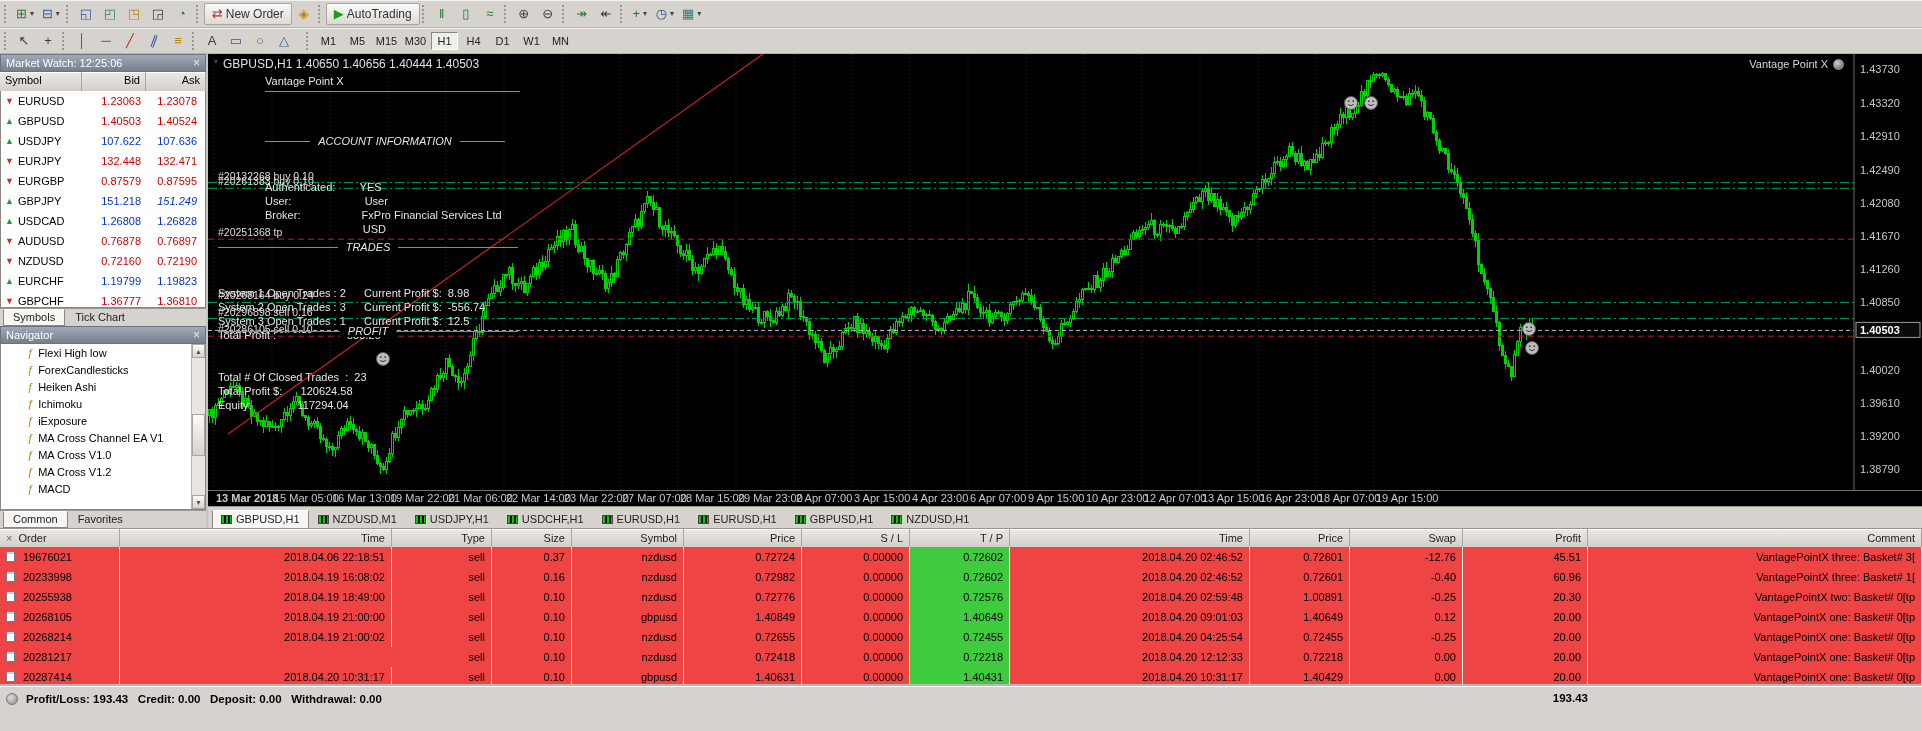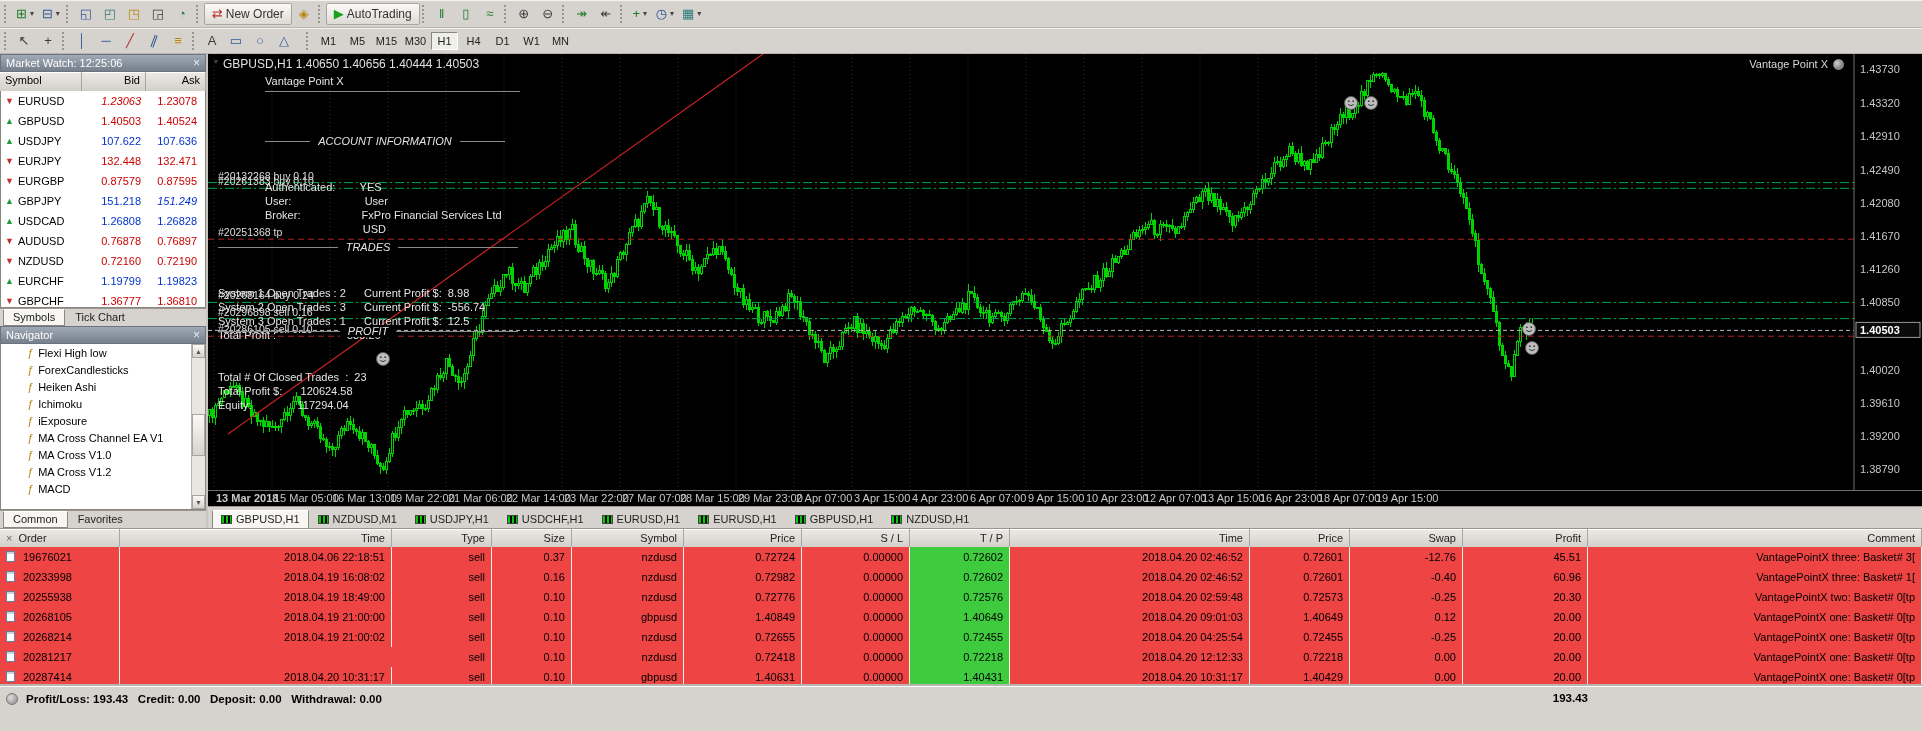--- a/index.html
+++ b/index.html
@@ -245,21 +245,21 @@
           <div style="width:82px">Symbol</div>
           <div style="width:64px;text-align:right">Bid</div>
           <div style="flex:1;text-align:right">Ask</div>
         </div>
         <div class="mw-body" id="mw-body">
             <div class="mw-row">
               <div class="mw-sym">
                 <span class="mw-arrow" style="color: rgb(192, 48, 48);">▼</span>
                 <span>EURUSD</span>
               </div>
-              <div class="mw-bid" style="color: rgb(204, 0, 0); font-style: italic;">1.23063</div>
+              <div class="mw-bid" style="color: rgb(204, 0, 0);">1.23063</div>
               <div class="mw-ask" style="color: rgb(204, 0, 0);">1.23078</div>
             </div>
             <div class="mw-row">
               <div class="mw-sym">
                 <span class="mw-arrow" style="color: rgb(31, 154, 60);">▲</span>
                 <span>GBPUSD</span>
               </div>
               <div class="mw-bid" style="color: rgb(204, 0, 0);">1.40503</div>
               <div class="mw-ask" style="color: rgb(204, 0, 0);">1.40524</div>
             </div>
@@ -1537,21 +1537,21 @@
             <span>20255938</span>
           </div>
           <div class="c ar" style="width: 272px;">2018.04.19 18:49:00</div>
           <div class="c ar" style="width: 100px;">sell</div>
           <div class="c ar" style="width: 80px;">0.10</div>
           <div class="c ar" style="width: 112px;">nzdusd</div>
           <div class="c ar" style="width: 118px;">0.72776</div>
           <div class="c ar" style="width: 108px;">0.00000</div>
           <div class="c ar tp-cell" style="width: 100px;">0.72576</div>
           <div class="c ar" style="width: 240px;">2018.04.20 02:59:48</div>
-          <div class="c ar" style="width: 100px;">0.72573</div>
+          <div class="c ar" style="width: 100px;">1.00891</div>
           <div class="c ar" style="width: 113px;">-0.25</div>
           <div class="c ar" style="width: 125px;">20.30</div>
           <div class="c ar" style="flex: 1 1 0%;">VantagePointX two: Basket# 0[tp</div>
         </div>
         <div class="t-row">
           <div class="c al" style="width: 120px; display: flex;">
             <span class="doc-ico" style="margin: 4px 8px 0px 0px;"></span>
             <span>20268105</span>
           </div>
           <div class="c ar" style="width: 272px;">2018.04.19 21:00:00</div>

